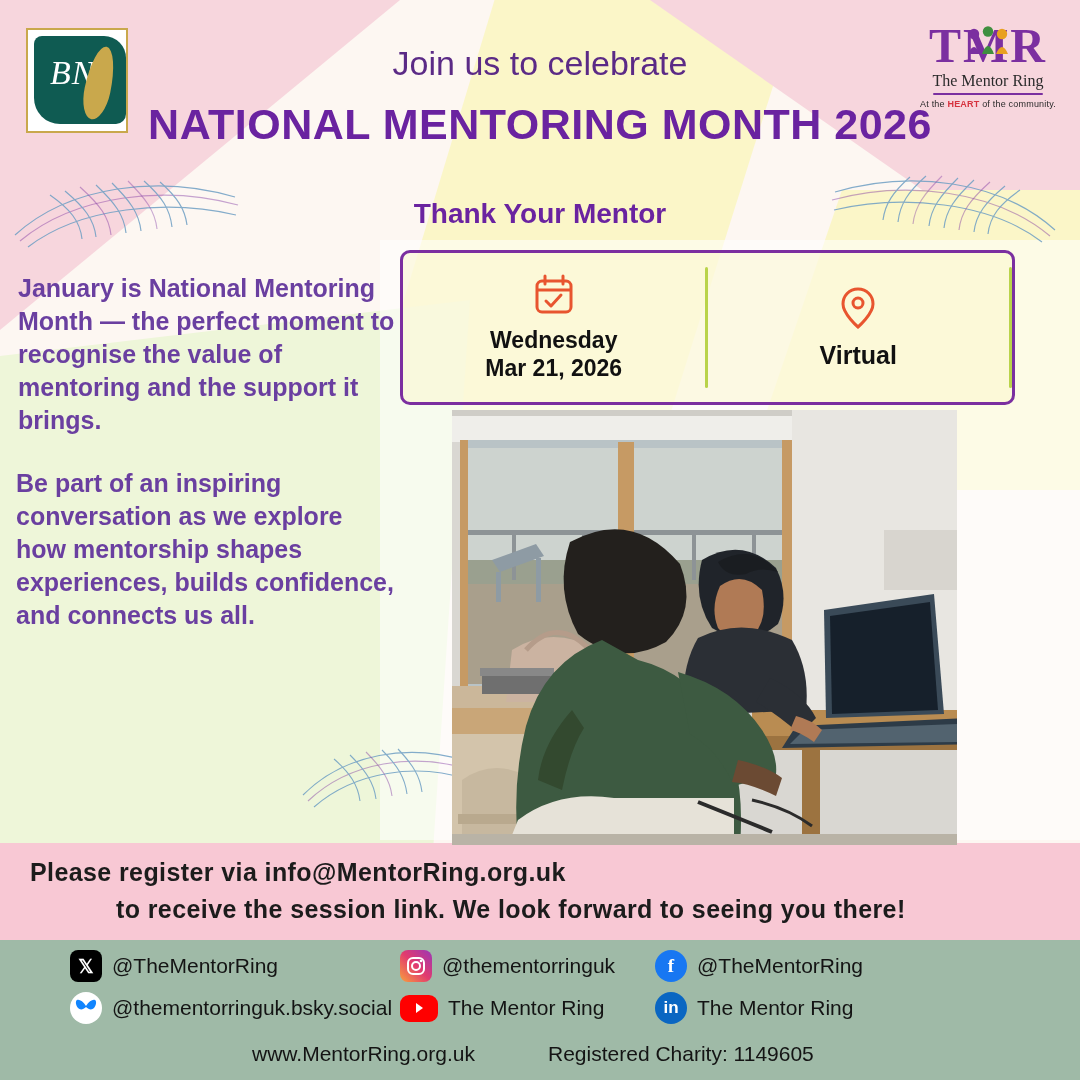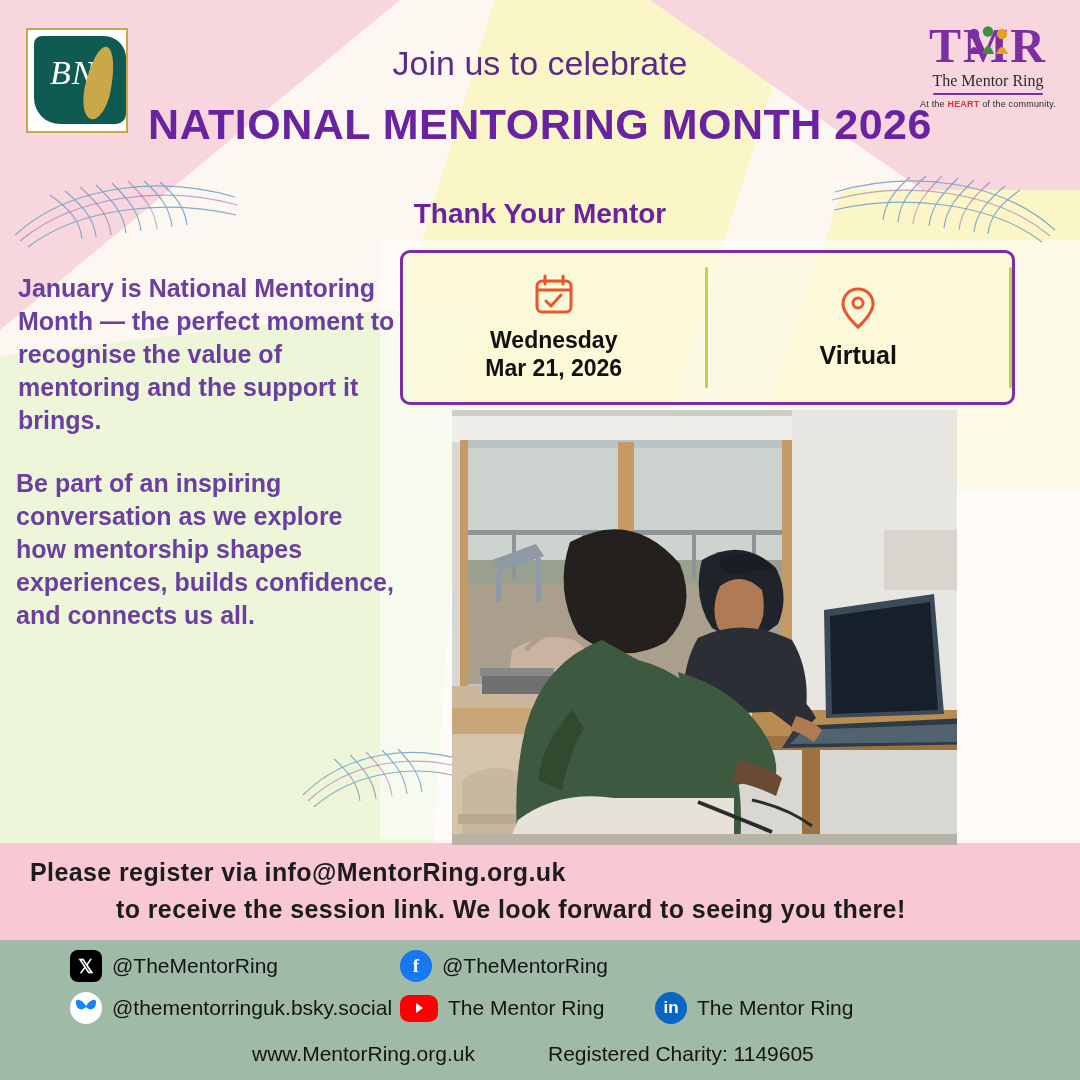--- a/index.html
+++ b/index.html
@@ -454,20 +454,30 @@
   <div class="register">
     <div class="line1">Please register via info@MentorRing.org.uk</div>
     <div class="line2">to receive the session link. We look forward to seeing you there!</div>
   </div>
 
   <div class="socials">
     <div class="srow">
       <div class="sitem" style="width:330px">
         <span class="badge sq x">𝕏</span>
         <span class="label">@TheMentorRing</span>
+      </div>
+      <div class="sitem" style="width:255px">
+        <span class="badge sq ig">
+          <svg width="20" height="20" viewBox="0 0 20 20">
+              <rect x="2" y="2" width="16" height="16" rx="5" fill="none" stroke="#fff" stroke-width="2"></rect>
+              <circle cx="10" cy="10" r="4" fill="none" stroke="#fff" stroke-width="2"></circle>
+              <circle cx="15" cy="5" r="1.3" fill="#fff"></circle>
+            </svg>
+        </span>
+        <span class="label">@thementorringuk</span>
       </div>
       <div class="sitem">
         <span class="badge fb">f</span>
         <span class="label">@TheMentorRing</span>
       </div>
     </div>
     <div class="srow">
       <div class="sitem" style="width:330px">
         <span class="badge bsky">
           <svg width="22" height="20" viewBox="0 0 22 20">

